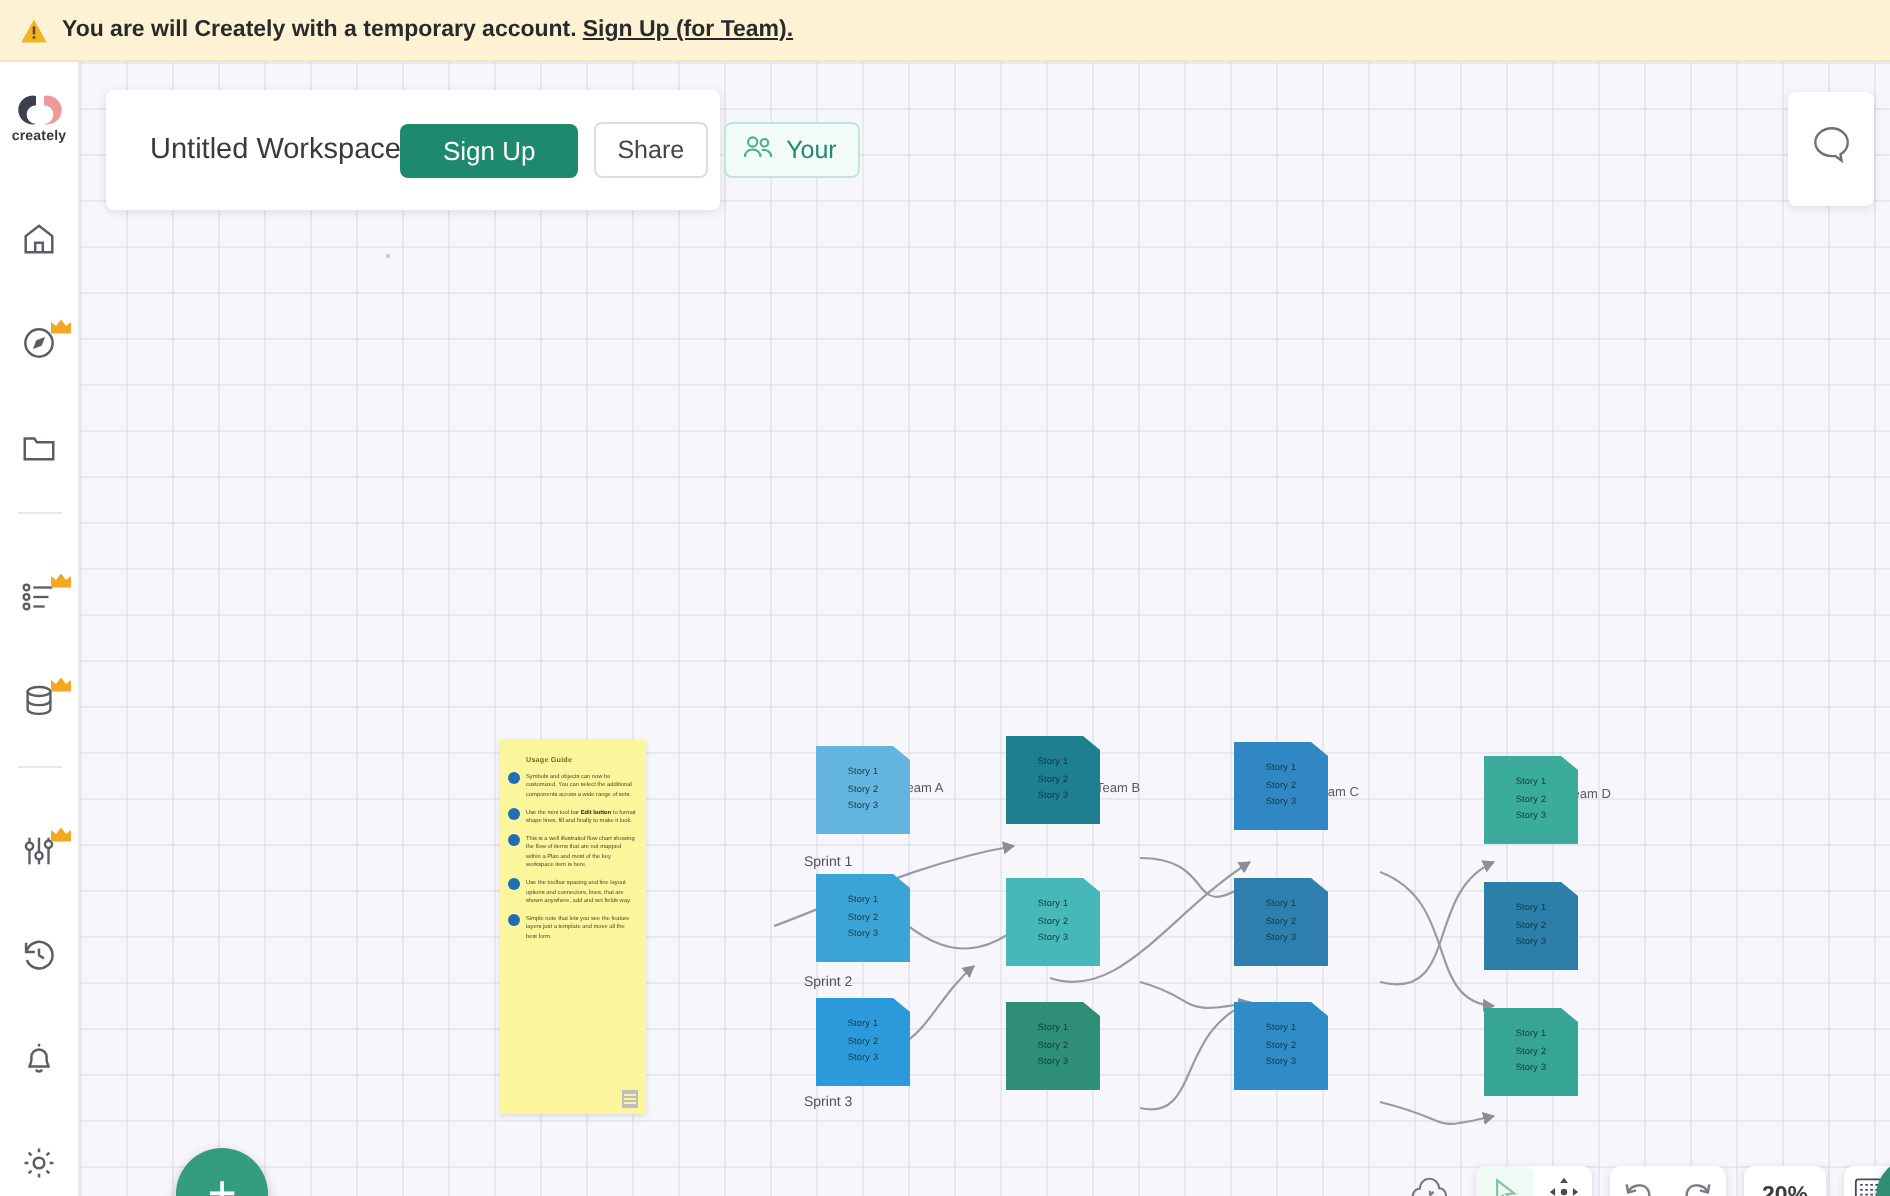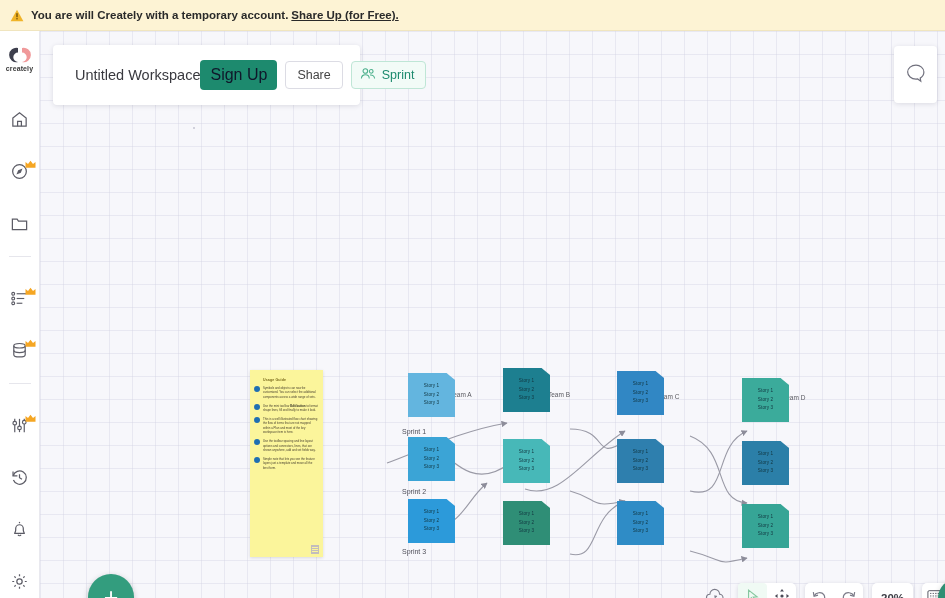--- a/index.html
+++ b/index.html
@@ -96,22 +96,22 @@
     box-shadow: 0 1px 5px rgba(30,30,60,.13);
     display: flex; align-items: center;
     z-index: 20;
   }
   #ws-title {
     margin-left: 22px;
     font-size: 14.5px; color: #39393f; white-space: nowrap;
   }
   #title-card .btns { margin-left: auto; display: flex; align-items: center; gap: 8px; padding-right: 10px;}
   .btn-signup {
-    background: #1d8a6e; color: #0f172a;
-    font-size: 16px; padding: 6px 10px; border-radius: 4px;
+    background: #1d8a6e; color: #ffffff;
+    font-size: 13px; padding: 6px 21px; border-radius: 4px;
     border: none; cursor: pointer; white-space: nowrap;
   }
   .btn-export {
     background: #fff; color: #444; border: 1px solid #dcdce4;
     font-size: 12.5px; padding: 6px 11px; border-radius: 4px; cursor: pointer;
     white-space: nowrap;
   }
   .btn-share {
     background: #f2fbf7; color: #1d8a6e; border: 1px solid #bfe6d6;
     font-size: 12.5px; padding: 5px 11px 5px 8px; border-radius: 4px; cursor: pointer;
@@ -236,21 +236,21 @@
 
   <div id="banner">
     <span class="warn-ico">
       <svg width="14" height="13" viewBox="0 0 14 13">
         <path d="M7 0.8 L13.4 12.2 L0.6 12.2 Z" fill="#f0b429"></path>
         <rect x="6.35" y="4.2" width="1.3" height="4" fill="#6b4a06"></rect>
         <rect x="6.35" y="9.1" width="1.3" height="1.3" fill="#6b4a06"></rect>
       </svg>
     </span>
     <span class="b-strong">You are will Creately with a temporary account.</span>
-    <span class="b-link">Share Up (for Free).</span>
+    <span class="b-link">Sign Up (for Team).</span>
   </div>
 
   <div id="rail">
 
     <div class="logo">
       <svg width="26" height="18" viewBox="0 0 26 18">
         <path d="M11 2 A7.2 7.2 0 1 0 11 16 A4.6 4.6 0 1 1 11 6.6 Z" fill="#3d3f4d"></path>
         <path d="M15 2 A7.2 7.2 0 1 1 15 16 A4.6 4.6 0 1 0 15 6.6 Z" fill="#f0999a"></path>
       </svg>
       <div class="logo-word">creately</div>
@@ -483,21 +483,21 @@
         <button class="btn-export">Share</button>
         <button class="btn-share">
           <span>
             <svg width="16" height="13" viewBox="0 0 18 14" fill="none" stroke="#4cb08c" stroke-width="1.2">
               <circle cx="6" cy="4.2" r="2.6"></circle>
                 <path d="M1.6 12.6 c0-2.6 2-4.2 4.4-4.2 s4.4 1.6 4.4 4.2"></path>
               <circle cx="12.6" cy="4.6" r="2.1"></circle>
                 <path d="M11.2 8.7 c2.4-0.5 5.2 1 5.2 3.9"></path>
             </svg>
           </span>
-          <span>Sprint</span>
+          <span>Your</span>
         </button>
       </div>
     </div>
 
     <div id="feedback-card">
       <span>
         <svg width="22" height="22" viewBox="0 0 24 24" fill="none" stroke="#6f6f7c" stroke-width="1.3">
           <path d="M12 3.4 C6.9 3.4 2.9 6.8 2.9 11 c0 4.2 4 7.6 9.1 7.6 c0.6 0 1.2 0 1.8-.1 l3.4 2.5 l-.6-3.4 c2.4-1.4 4-3.8 4-6.6 c0-4.2-4.1-7.6-8.6-7.6 Z"></path>
         </svg>
       </span>

